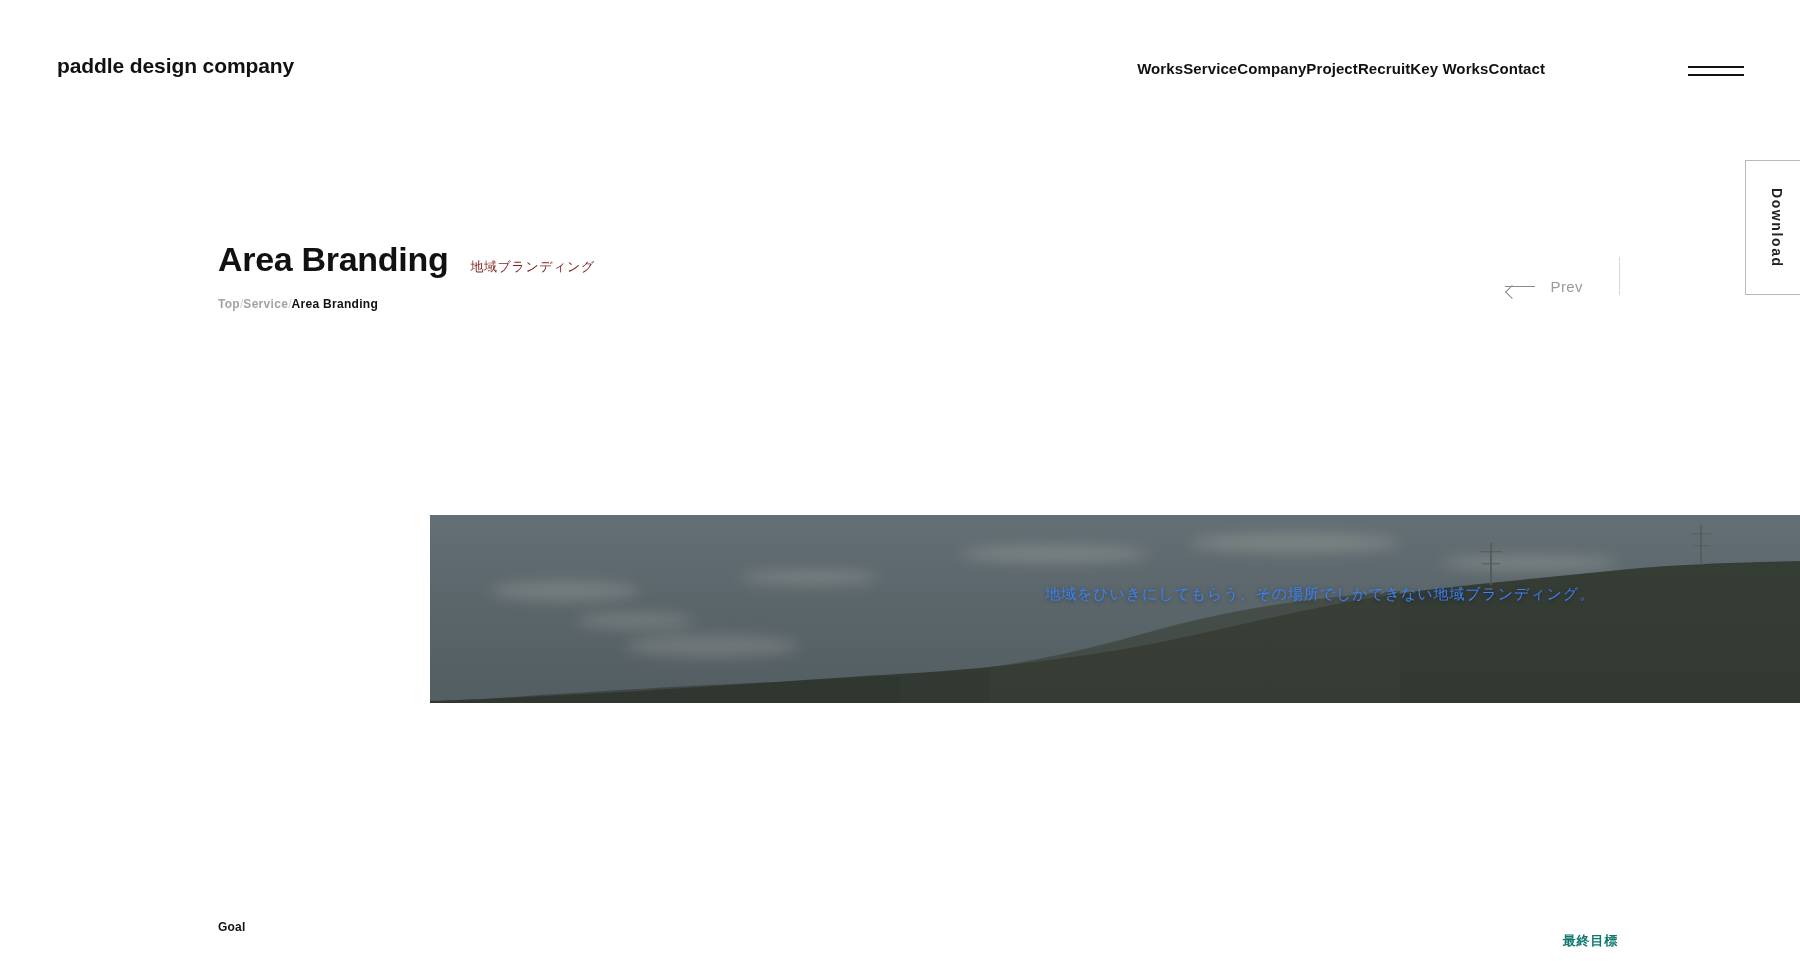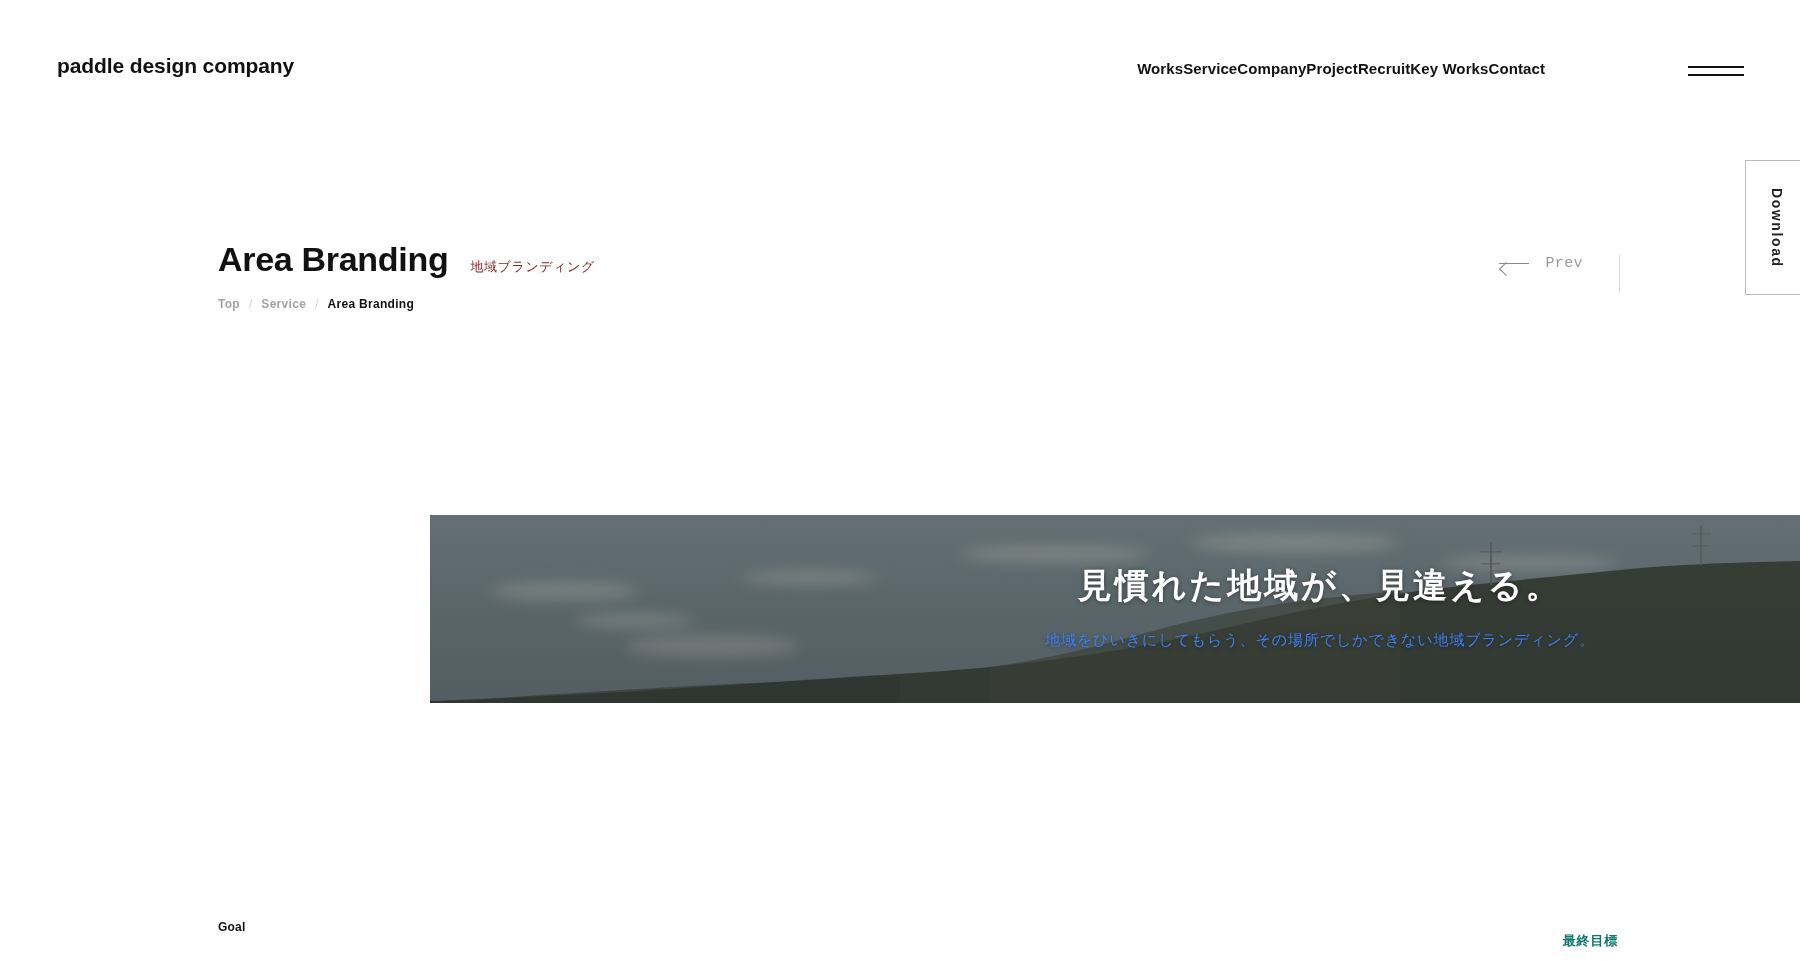--- a/index.html
+++ b/index.html
@@ -63,31 +63,31 @@
   .title-row { display:flex; align-items:baseline; gap:22px; }
   .page-title {
     font-size:34px; font-weight:700; color:#111;
     letter-spacing:-0.3px; white-space:nowrap;
   }
   .page-subtitle {
     font-size:13px; font-weight:500; color:#7f1d1d;
     letter-spacing:0.6px; white-space:nowrap;
   }
   .breadcrumb {
-    margin-top:18px; display:flex; align-items:flex-end; gap:9px;
+    margin-top:18px; display:flex; align-items:flex-end; 
     font-size:12px; white-space:nowrap;
   }
   .crumb { color:#a3a3a3; font-weight:700; letter-spacing:0.3px; cursor:pointer; }
   .crumb.current { color:#111; cursor:default; }
   .crumb-sep { color:#cfcfcf; font-weight:400; }
 
   
   .pager {
     position:absolute; right:180px; top:255px;
-    display:flex; align-items:flex-start; height:40px;font-family:Liberation Mono, monospace;
+    display:flex; align-items:flex-end; height:40px;
   }
   .pager-link {
     display:flex; align-items:center; gap:16px; cursor:pointer;
     padding-right:36px;
   }
   .arrow-left { width:30px; height:12px; position:relative; }
   .arrow-left .shaft {
     position:absolute; top:5px; left:0; width:30px; height:1.4px; background:#8a8a8a;
   }
   .arrow-left .head {
@@ -237,21 +237,20 @@
         <rect x="1050" y="36" width="22" height="1.4" fill="#5c6560" opacity="0.7"></rect>
         <rect x="1052" y="48" width="18" height="1.4" fill="#5c6560" opacity="0.7"></rect>
         <rect x="1261" y="18" width="20" height="1.4" fill="#5c6560" opacity="0.6"></rect>
         <rect x="1263" y="30" width="16" height="1.4" fill="#5c6560" opacity="0.6"></rect>
       </svg>
 
       <div class="hero-veil"></div>
     </div>
 
     <div class="hero-text">
-      <div class="hero-head">見慣れた地域が、見違える。</div>
       <div class="hero-sub">地域をひいきにしてもらう、その場所でしかできない地域ブランディング。</div>
     </div>
   </div>
 
   <div class="goal">
     <div class="goal-label">Goal</div>
     <div class="goal-note">最終目標</div>
   </div>
 
 </div>

